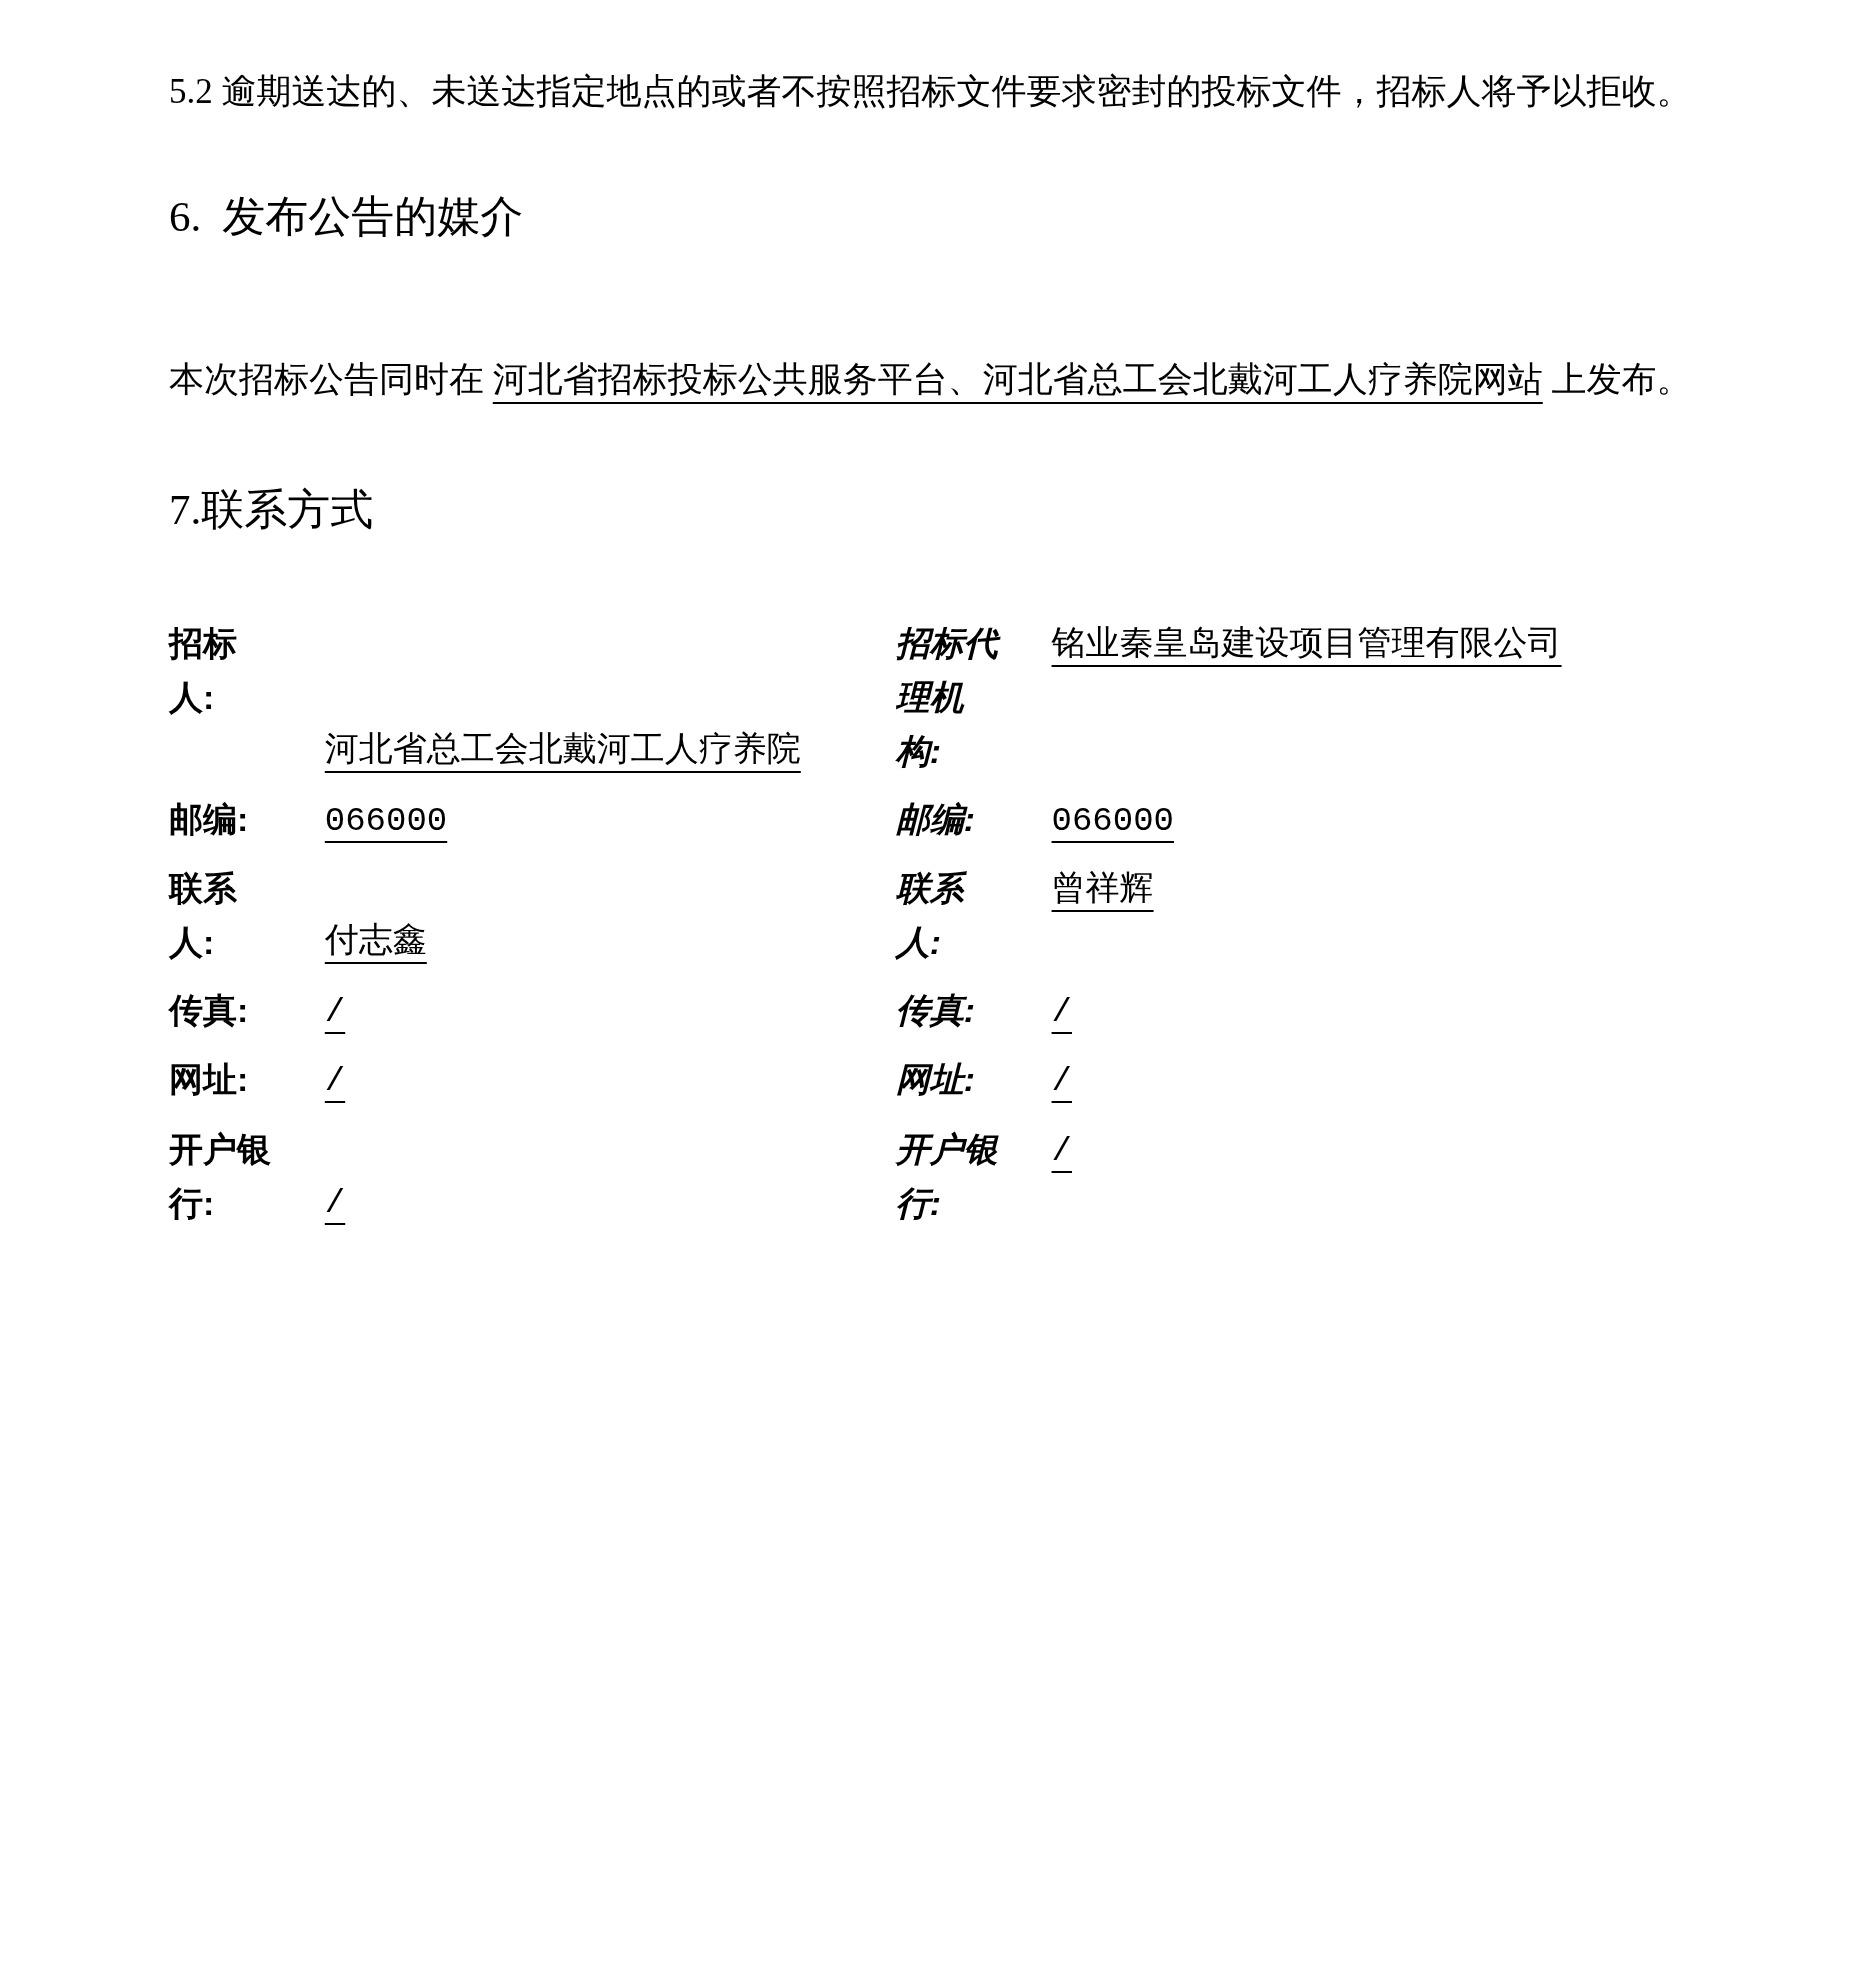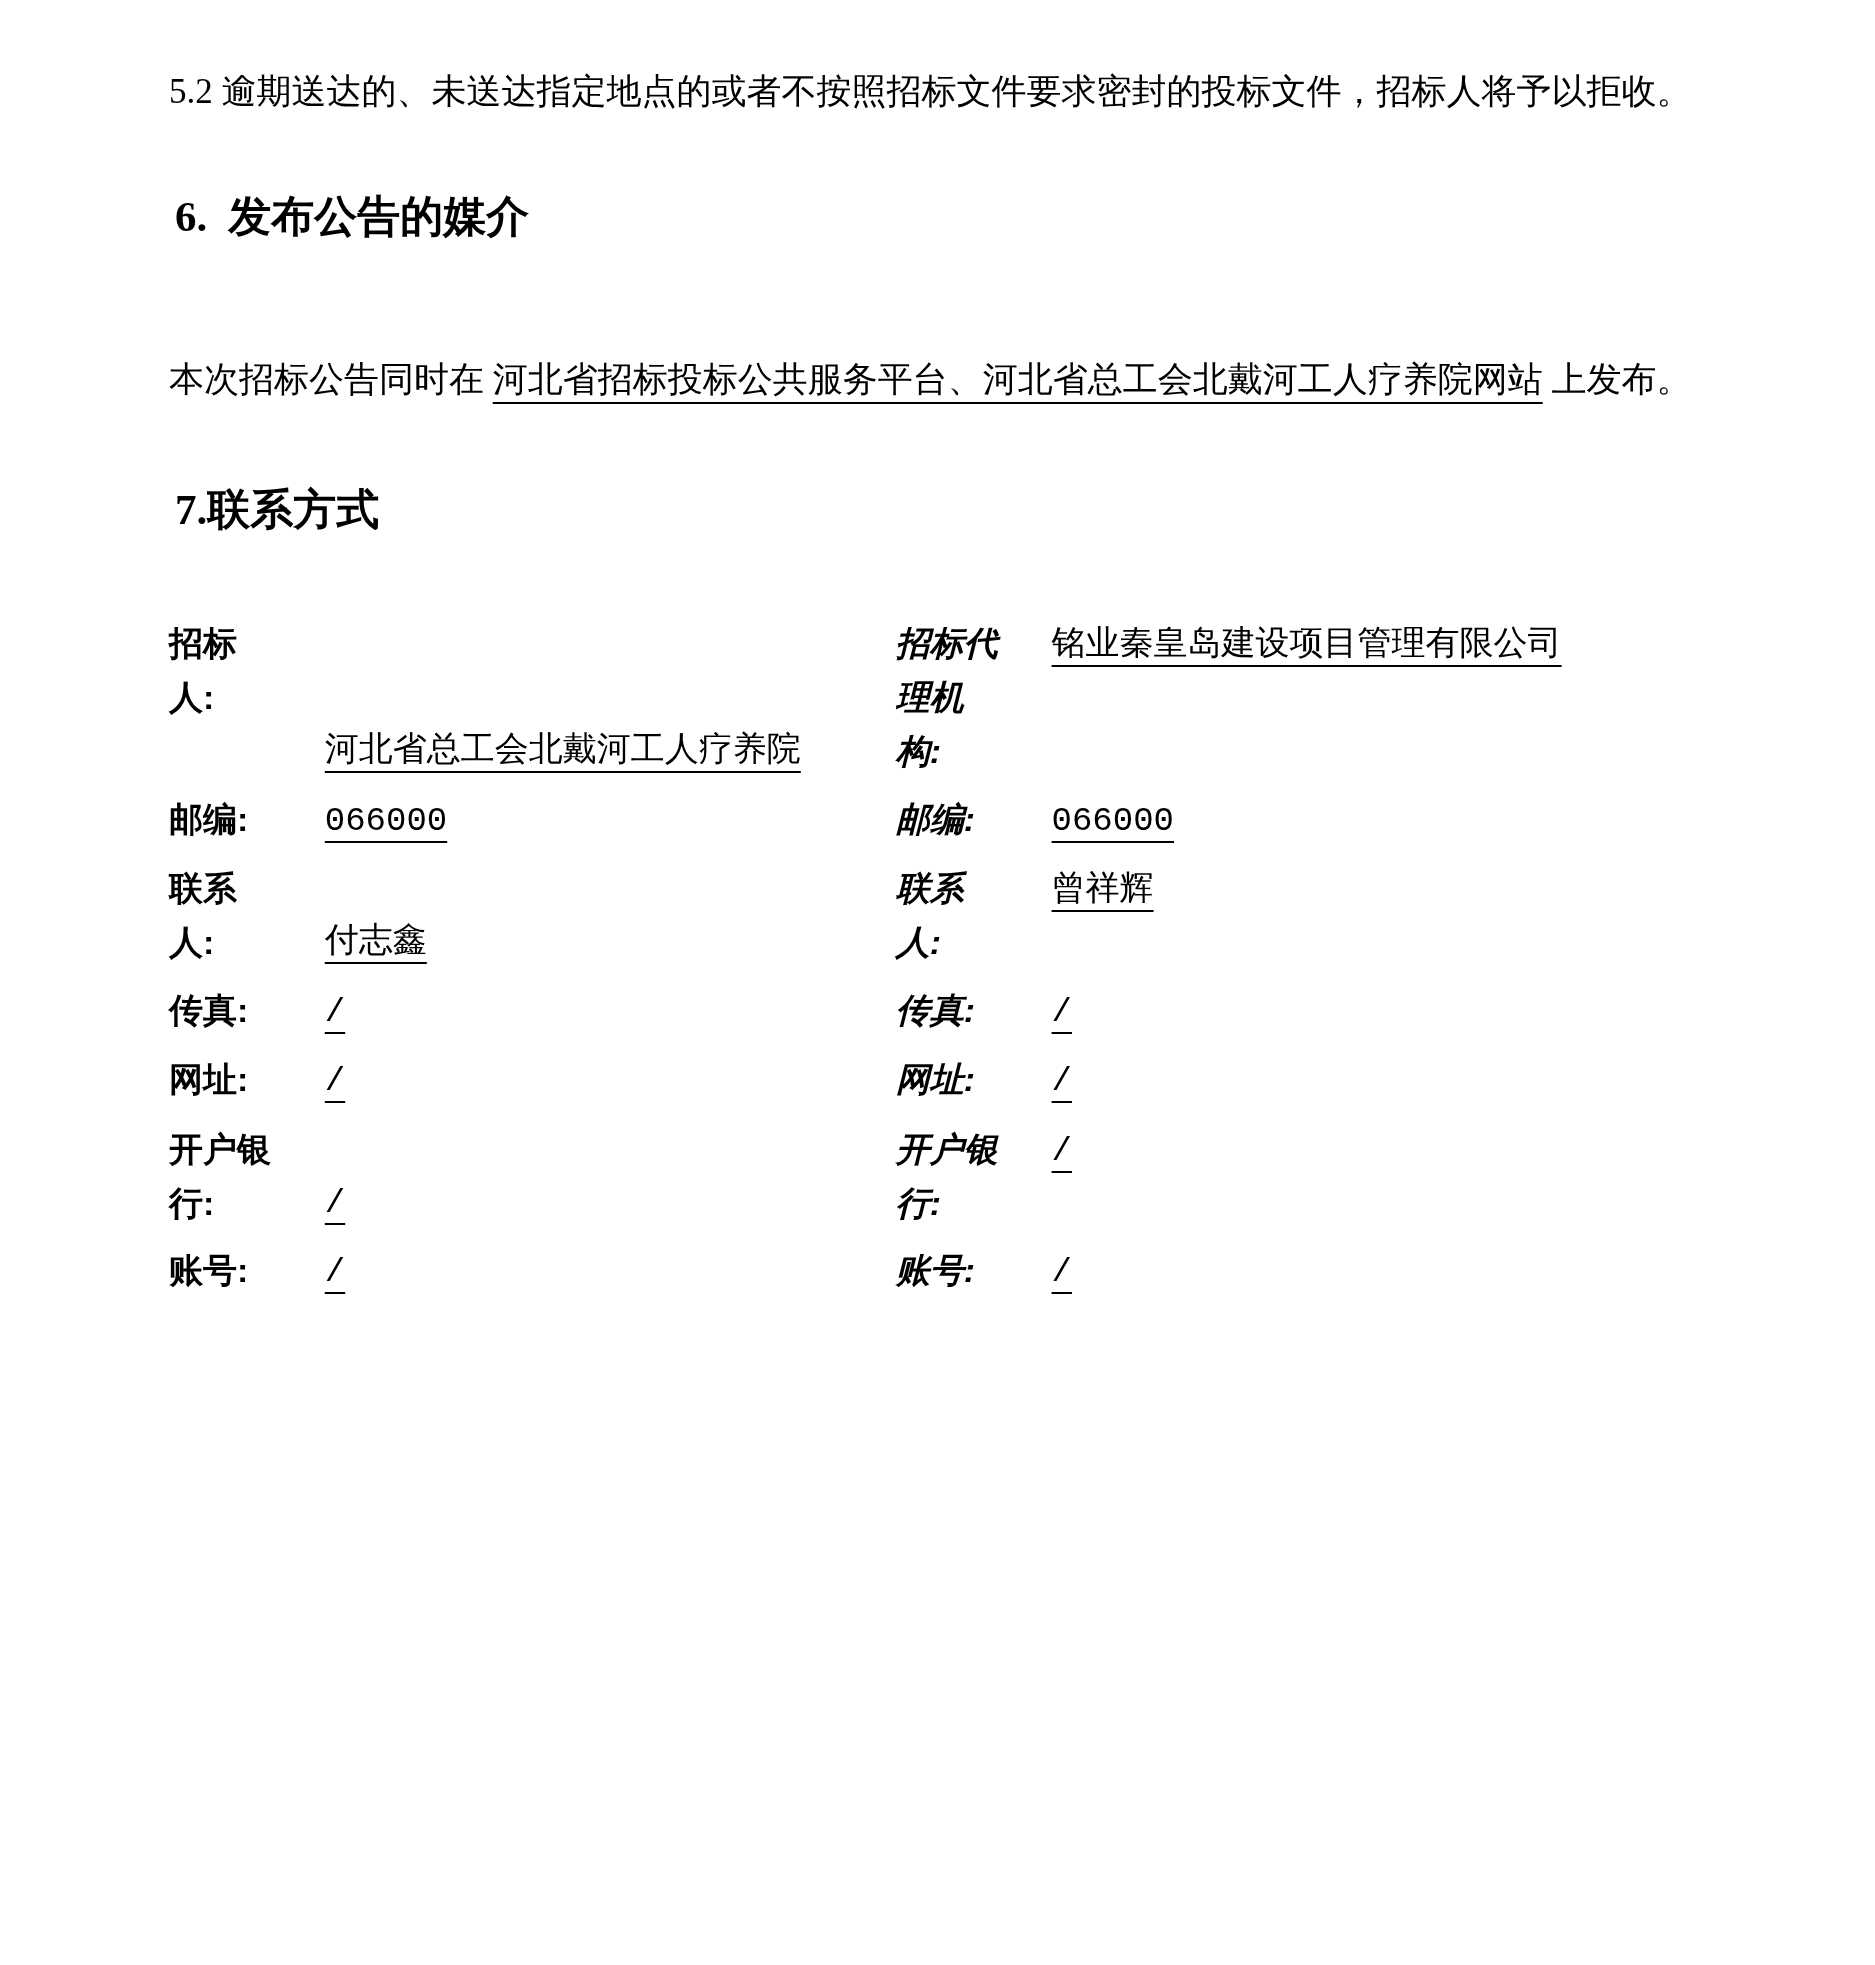--- a/index.html
+++ b/index.html
@@ -13,23 +13,23 @@
     overflow:hidden;
   }
   .body-text{
     font-size:35px;line-height:61px;
     margin:0;
     text-align:left;
   }
   .p52{margin-top:50px;}
   .p6{margin-top:106px;}
   h2{
-    font-weight:700;
+    font-weight:400;
     font-size:43px;line-height:53px;
-    margin:6px;
+    margin:0;
   }
   .h6{margin-top:68px;}
   .h7{margin-top:73px;}
   .h-gap{margin-left:21px;}
   .u{
     text-decoration:underline;
     text-decoration-thickness:2.3px;
     text-underline-offset:10.6px;
   }
   .mono{font-family:"Liberation Mono","DejaVu Sans Mono",monospace;}
@@ -123,22 +123,16 @@
 
     <div class="trow">
       <div class="tcell label c1">开户银
 行:</div>
       <div class="tcell lval c2"><span class="u val">/</span></div>
       <div class="tcell label c3">开户银
 行:</div>
       <div class="tcell rval c4"><span class="u val">/</span></div>
     </div>
 
-    <div class="trow">
-      <div class="tcell label c1">账号:</div>
-      <div class="tcell lval c2"><span class="u val">/</span></div>
-      <div class="tcell label c3">账号:</div>
-      <div class="tcell rval c4"><span class="u val">/</span></div>
-    </div>
 
   </div>
 </div>
 
 
 </body></html>

